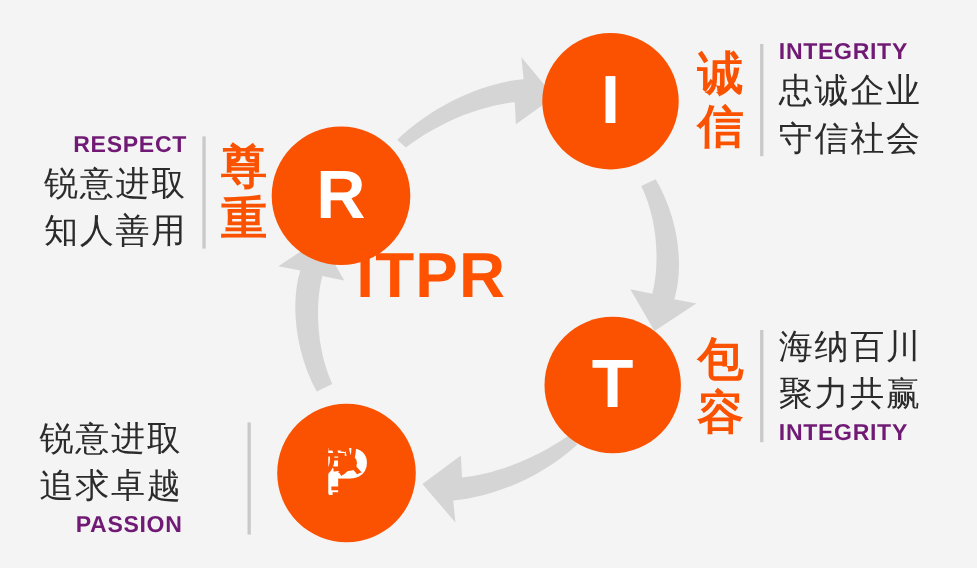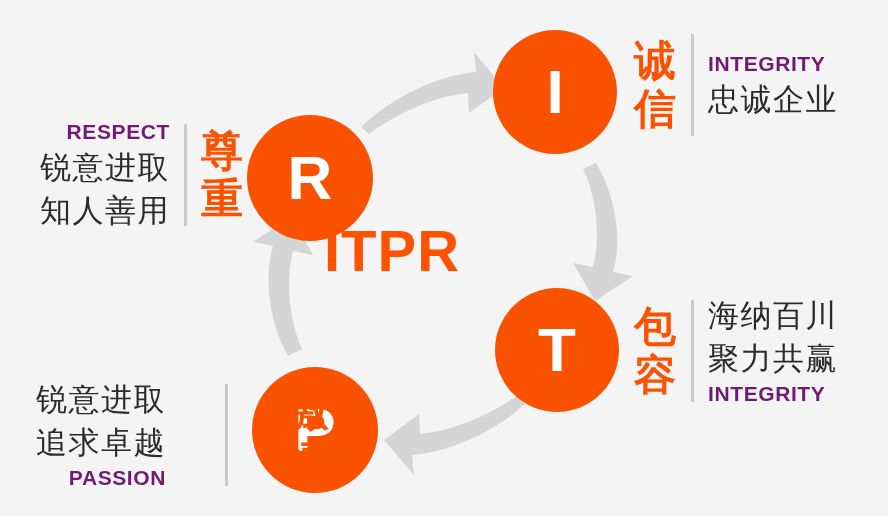--- a/index.html
+++ b/index.html
@@ -193,20 +193,21 @@
 
   <div class="value-block right-side" id="block-integrity">
     <div class="value-title">
       <span class="ch">诚</span>
       <span class="ch">信</span>
     </div>
     <div class="divider" style="height:102px;"></div>
     <div class="value-desc">
       <div class="eng">INTEGRITY</div>
       <div class="cn">忠诚企业</div>
+      <div class="cn">守信社会</div>
     </div>
   </div>
 
   <div class="value-block right-side" id="block-tolerance">
     <div class="value-title">
       <span class="ch">包</span>
       <span class="ch">容</span>
     </div>
     <div class="divider" style="height:102px;"></div>
     <div class="value-desc">

